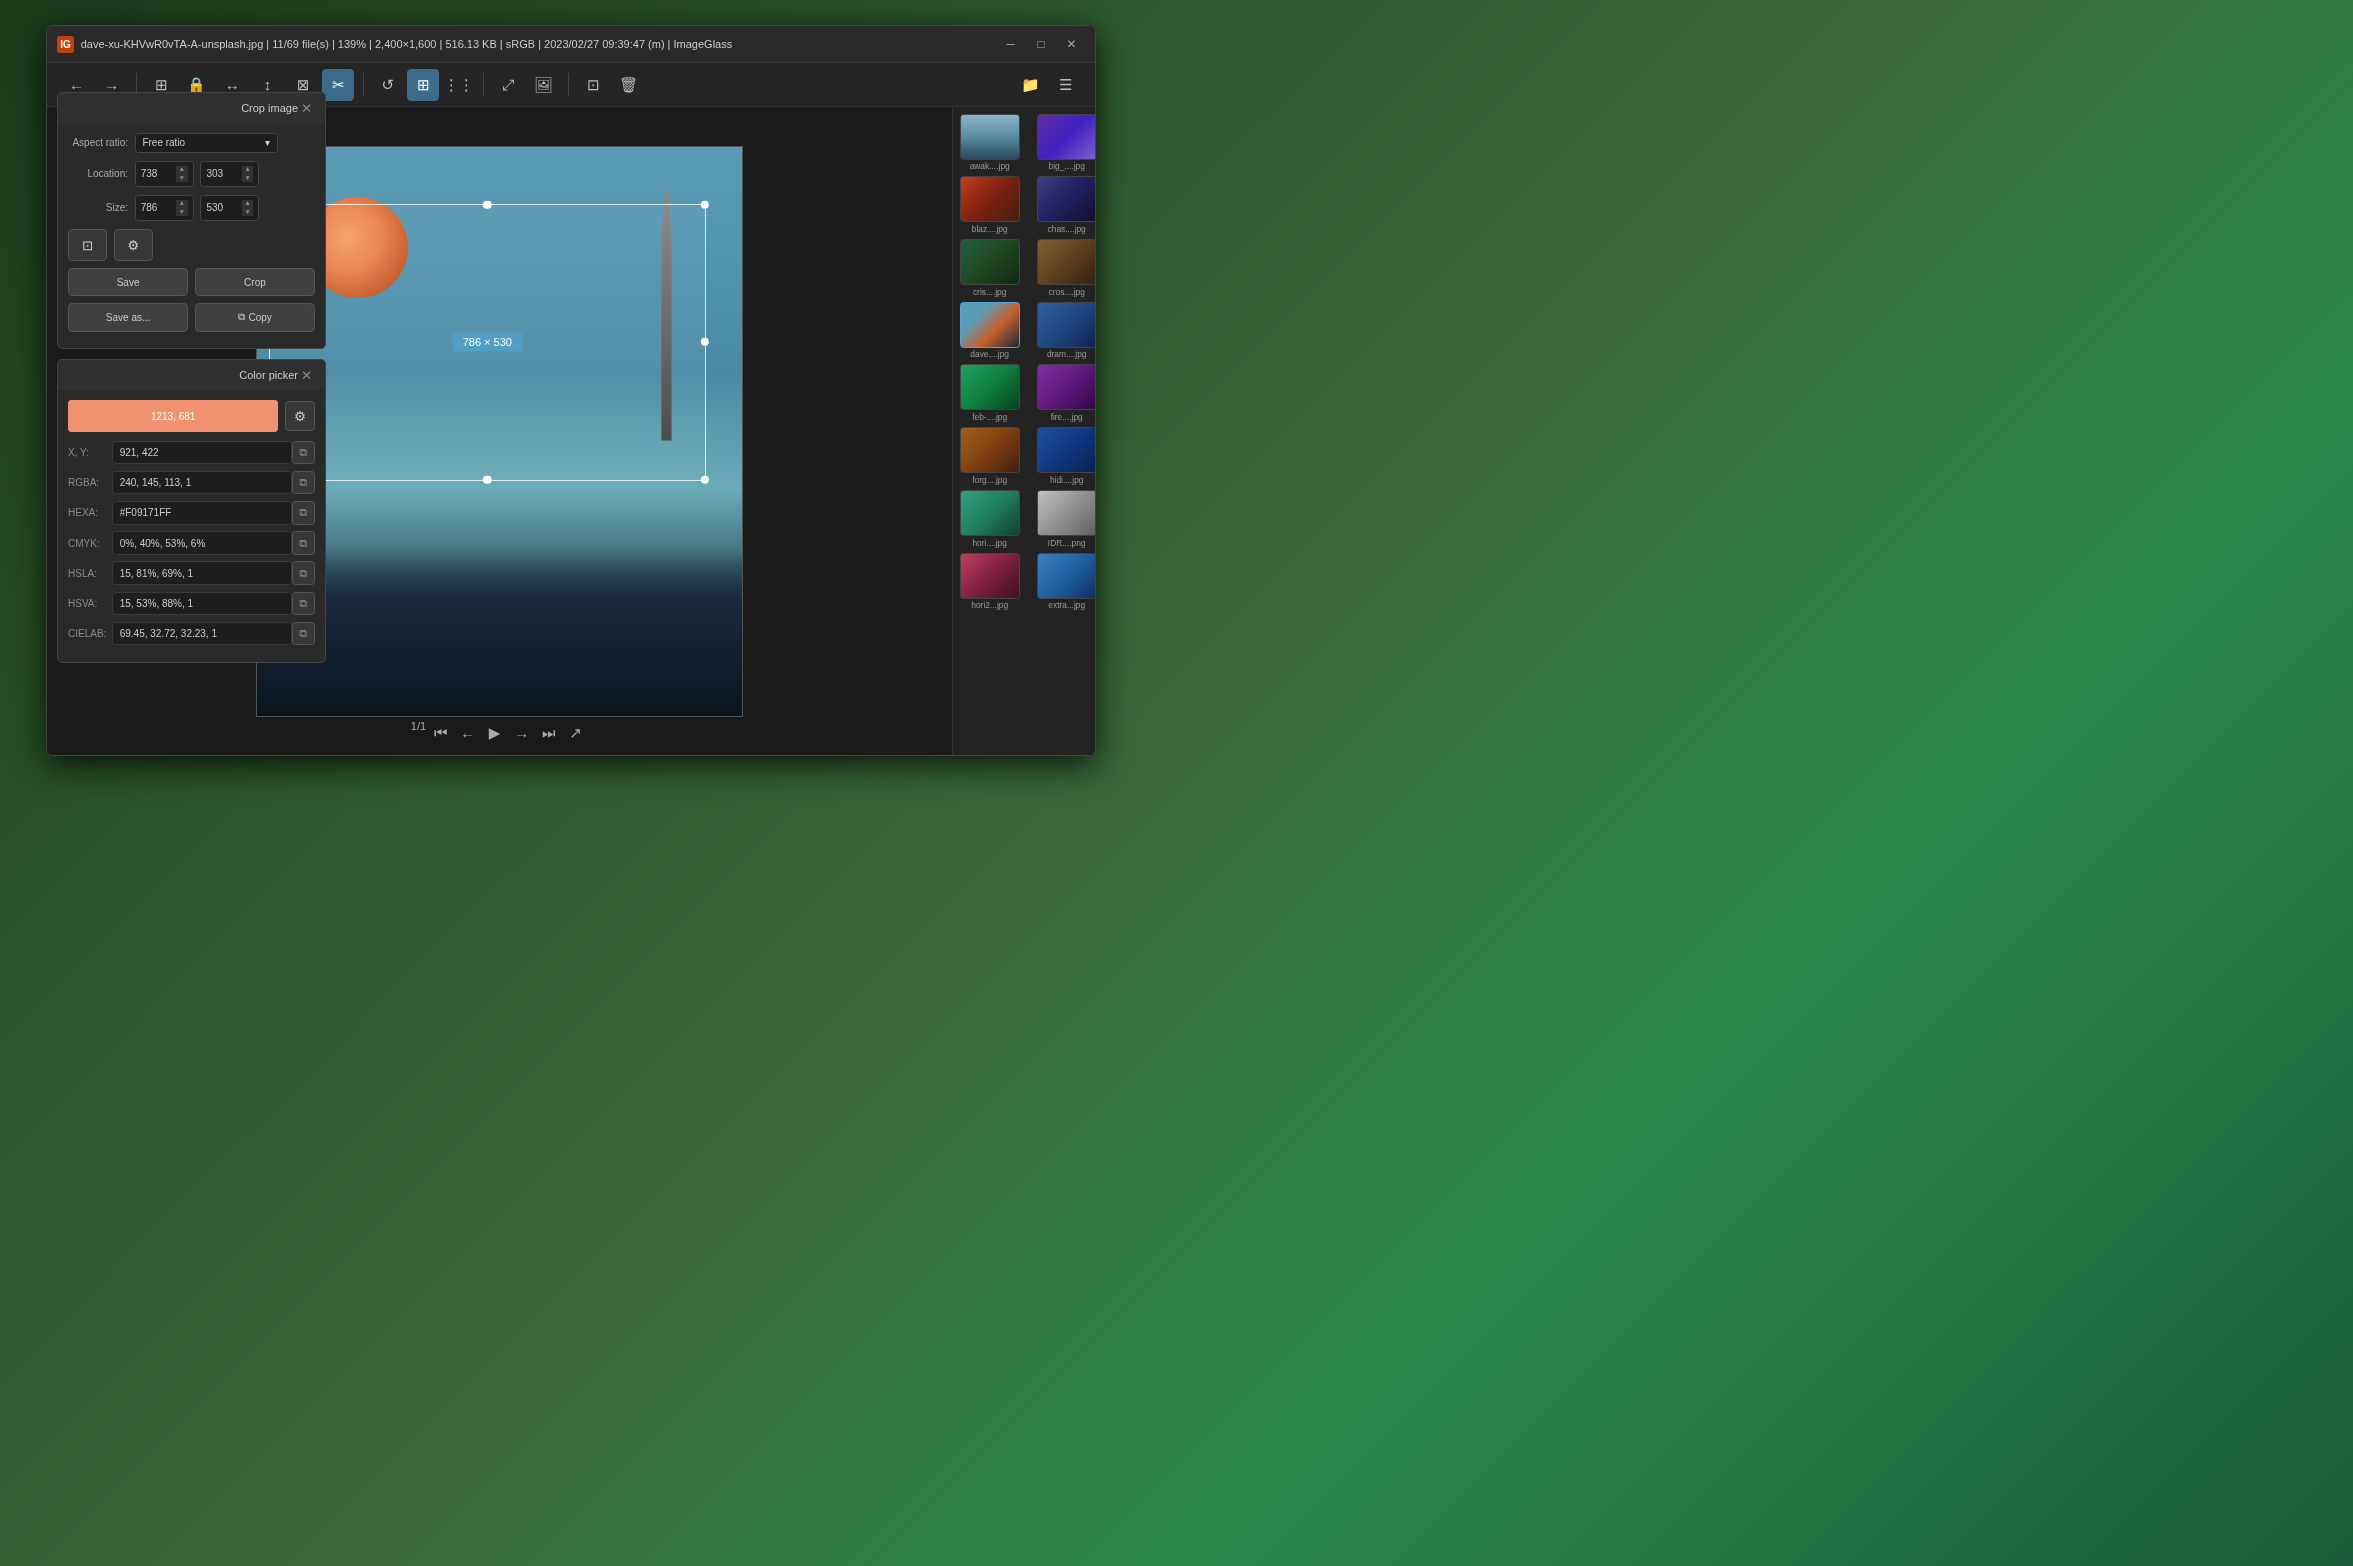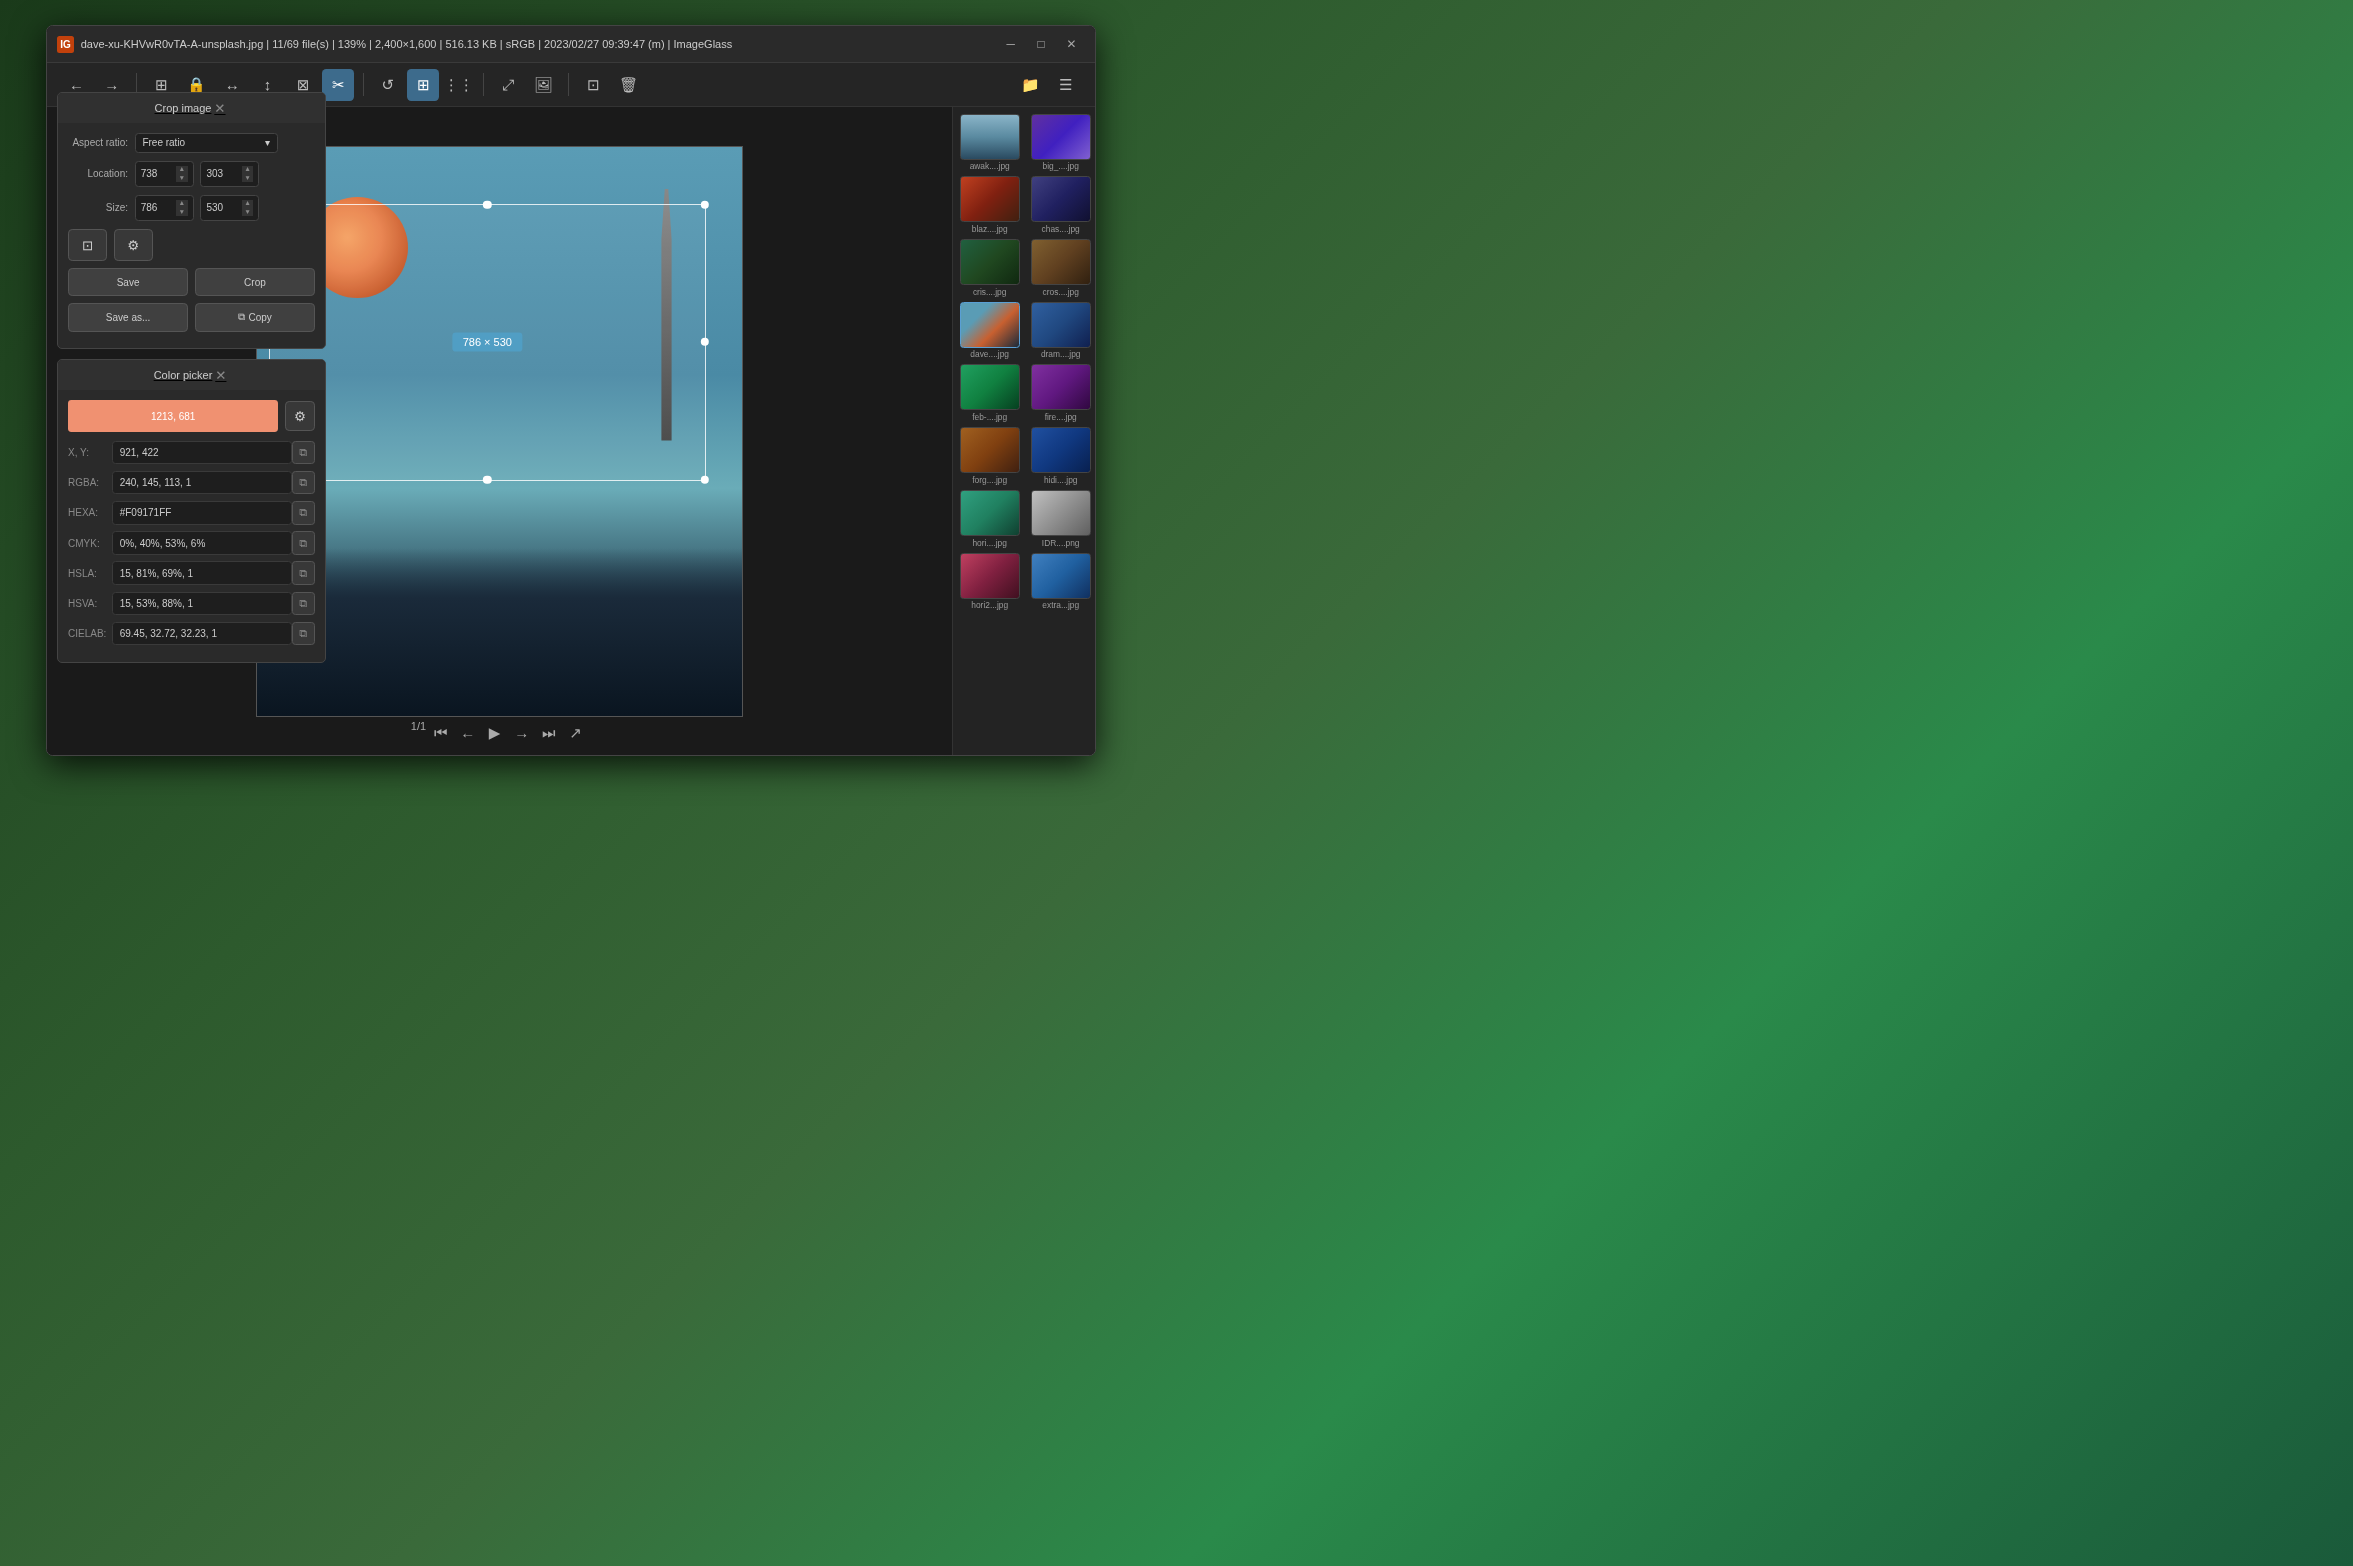--- a/index.html
+++ b/index.html
@@ -235,21 +235,21 @@
       border-left: 0.8px solid #333;
       overflow-y: auto;
       padding: 6.7px;
     }
     .thumbnail-panel::-webkit-scrollbar { width: 5px; }
     .thumbnail-panel::-webkit-scrollbar-track { background: #1a1a1a; }
     .thumbnail-panel::-webkit-scrollbar-thumb { background: #555; border-radius: 2.5px; }
 
     .thumb-row {
       display: flex;
-      gap: 11px;
+      gap: 17px;
       margin-bottom: 5px;
     }
     .thumb-item {
       flex: 1;
       cursor: pointer;
     }
     .thumb-img {
       width: 60px;
       height: 46px;
       border-radius: 3.4px;
@@ -311,22 +311,21 @@
       border: 0.8px solid #444;
       border-radius: 5px;
       overflow: hidden;
     }
     .panel-header {
       height: 30px;
       background: #303030;
       display: flex;
       align-items: center;
       padding: 0 10px;
-      justify-content: center;
-      text-decoration: underline;
+      justify-content: flex-end;
     }
     .panel-title {
       color: #cccccc;
       font-size: 11px;
     }
     .panel-close {
       width: 17px;
       height: 17px;
       background: transparent;
       border: none;

